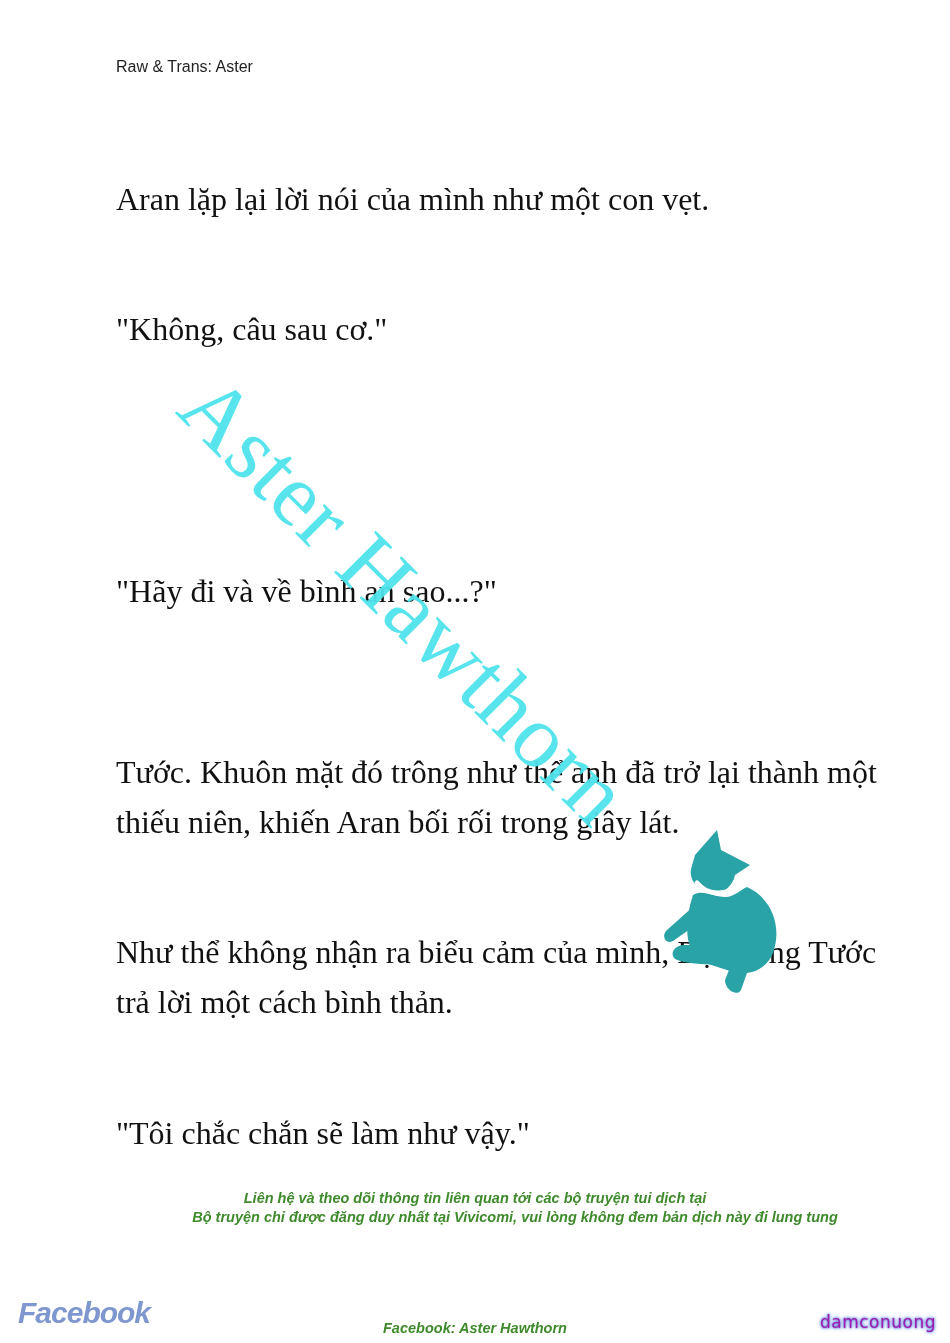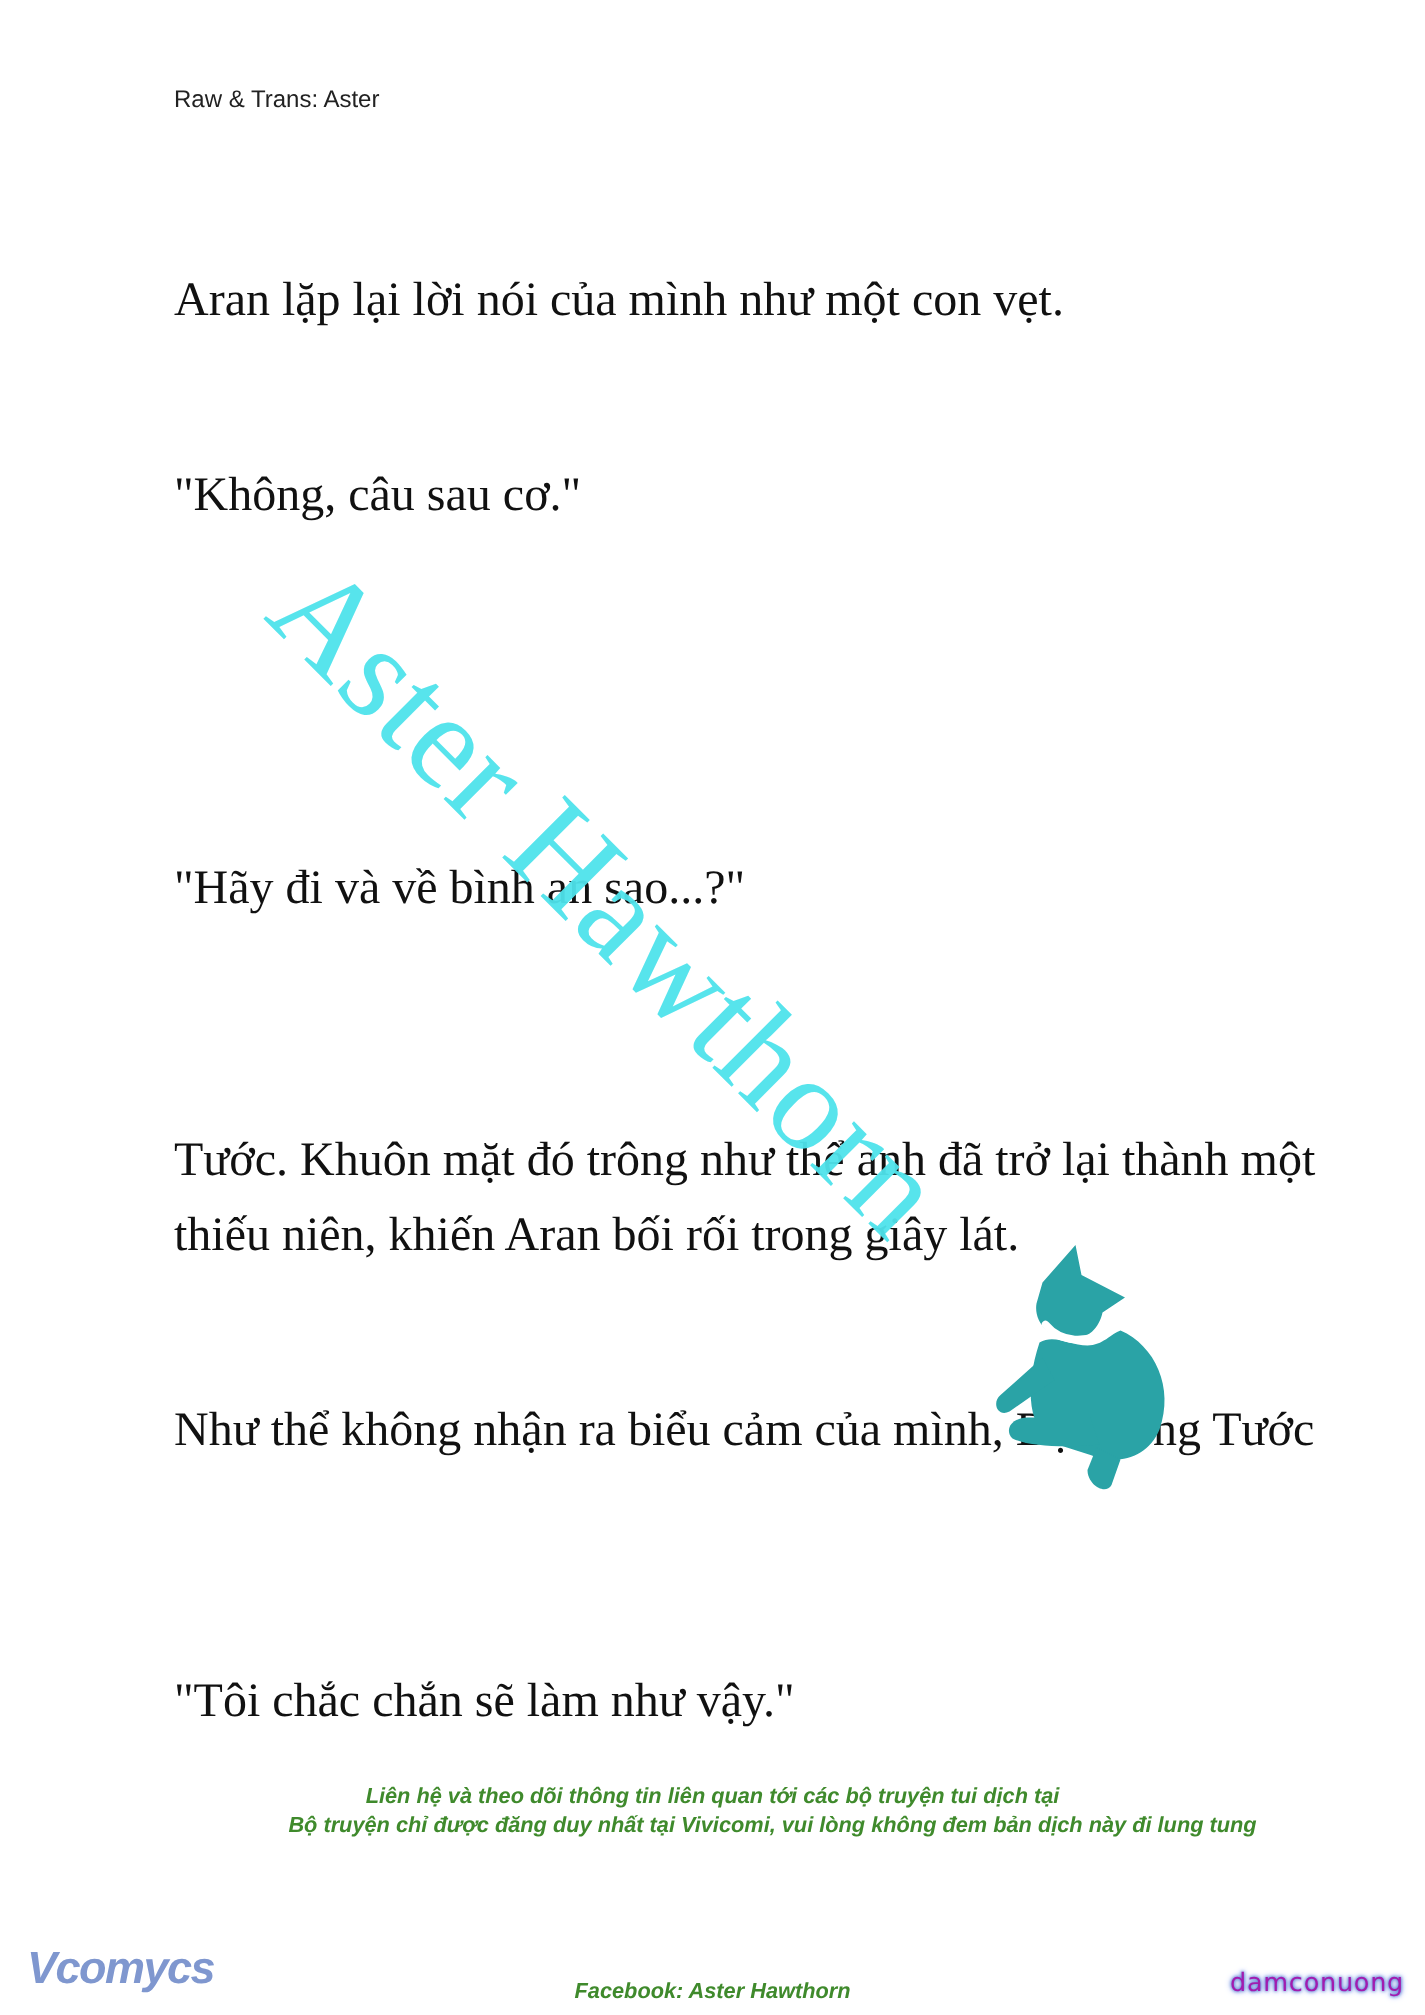--- a/index.html
+++ b/index.html
@@ -99,20 +99,21 @@
   <div class="header-credit">Raw &amp; Trans: Aster</div>
 
   <div class="para" style="top:174px;">Aran lặp lại lời nói của mình như một con vẹt.</div>
   <div class="para" style="top:304px;">"Không, câu sau cơ."</div>
   <div class="para" style="top:566px;">"Hãy đi và về bình an sao...?"</div>
 
   <div class="para" style="top:747px;">Tước. Khuôn mặt đó trông như thể anh đã trở lại thành một</div>
   <div class="para" style="top:797px;">thiếu niên, khiến Aran bối rối trong giây lát.</div>
 
   <div class="para" style="top:927px;">Như thể không nhận ra biểu cảm của mình, Đại Công Tước</div>
+  <div class="para" style="top:977px;">trả lời một cách bình thản.</div>
 
   <div class="para" style="top:1108px;">"Tôi chắc chắn sẽ làm như vậy."</div>
 
   <div class="watermark">Aster Hawthorn</div>
 
   <svg class="cat" viewBox="0 0 130 190" xmlns="http://www.w3.org/2000/svg">
     <g fill="#2aa3a6">
 
       <path d="M40 50 L62 25 L66 45 L95 60 L80 70 C78 80 70 88 60 88 C44 88 34 76 36 64 Z"></path>
 
@@ -125,16 +126,16 @@
       <path d="M76 160 L70 175 C70 185 82 192 86 185 L92 168 Z"></path>
     </g>
 
     <path d="M42 78 C52 90 70 92 84 80" stroke="#ffffff" stroke-width="5" fill="none" stroke-linecap="round"></path>
   </svg>
 
   <div class="footer-notice" style="top:1209px;padding-left:40px;">Bộ truyện chỉ được đăng duy nhất tại Vivicomi, vui lòng không đem bản dịch này đi lung tung</div>
   <div class="footer-notice" style="top:1190px;">Liên hệ và theo dõi thông tin liên quan tới các bộ truyện tui dịch tại</div>
   <div class="footer-notice" style="top:1320px;">Facebook: Aster Hawthorn</div>
 
-  <div class="logo-vcomycs">Vcomycs</div>
+  <div class="logo-vcomycs">Facebook</div>
   <div class="logo-damconuong">damconuong</div>
 
 </div>
 
 </body></html>

